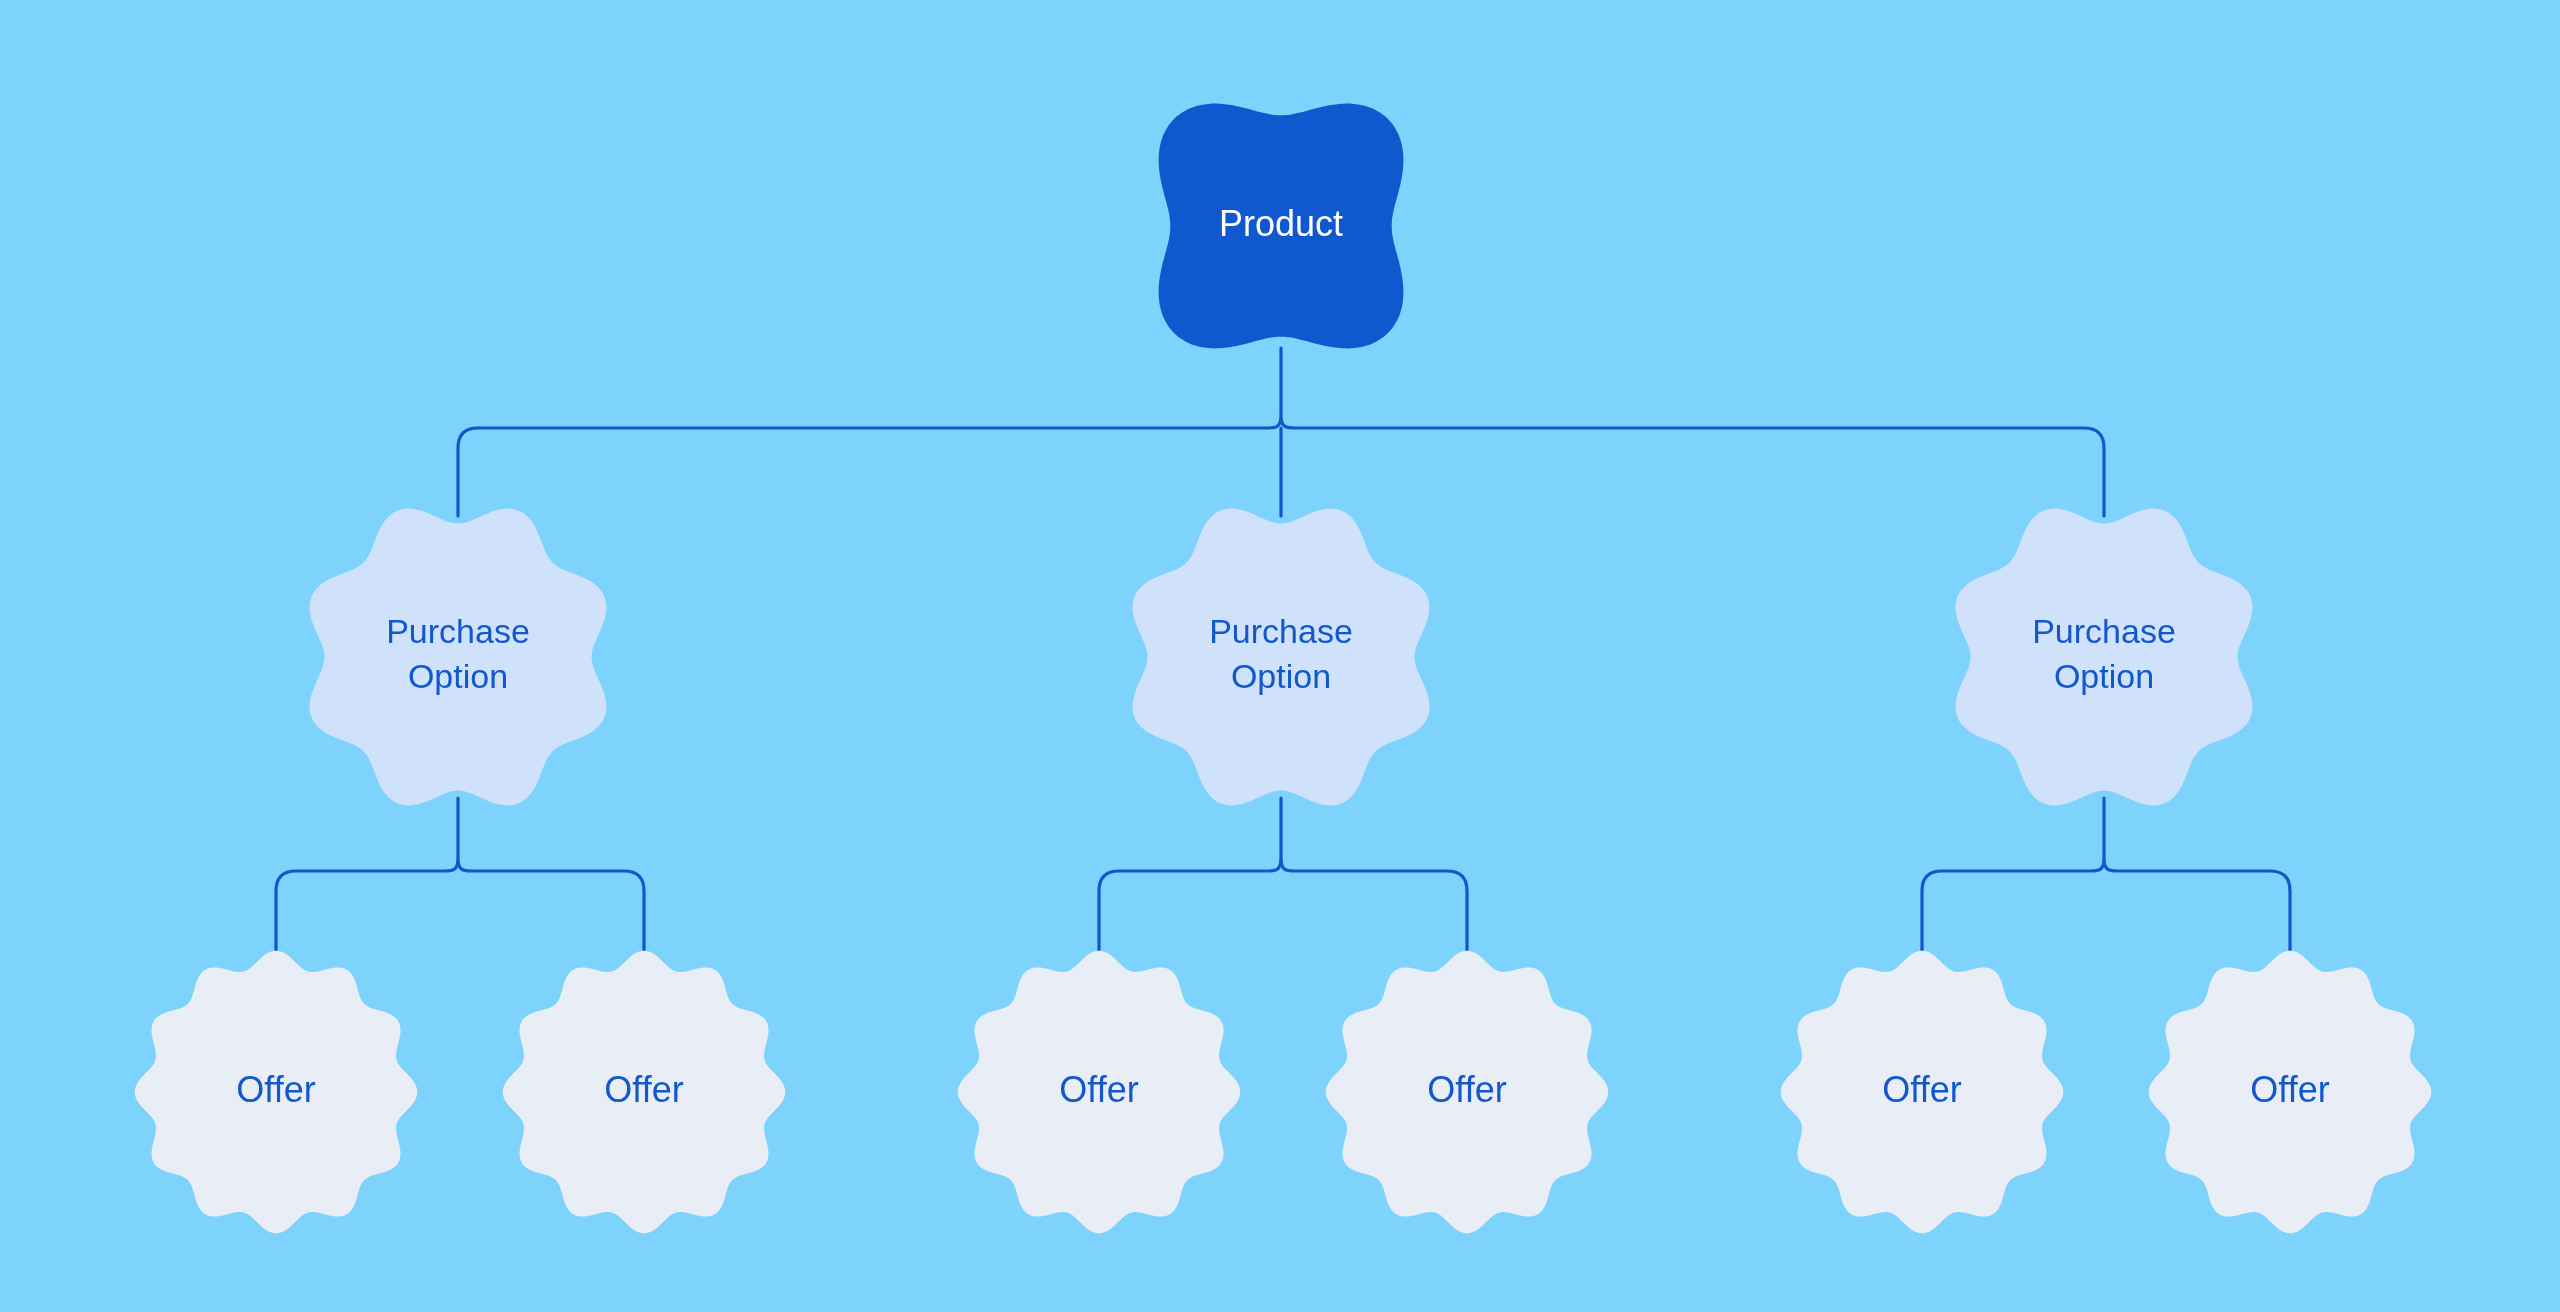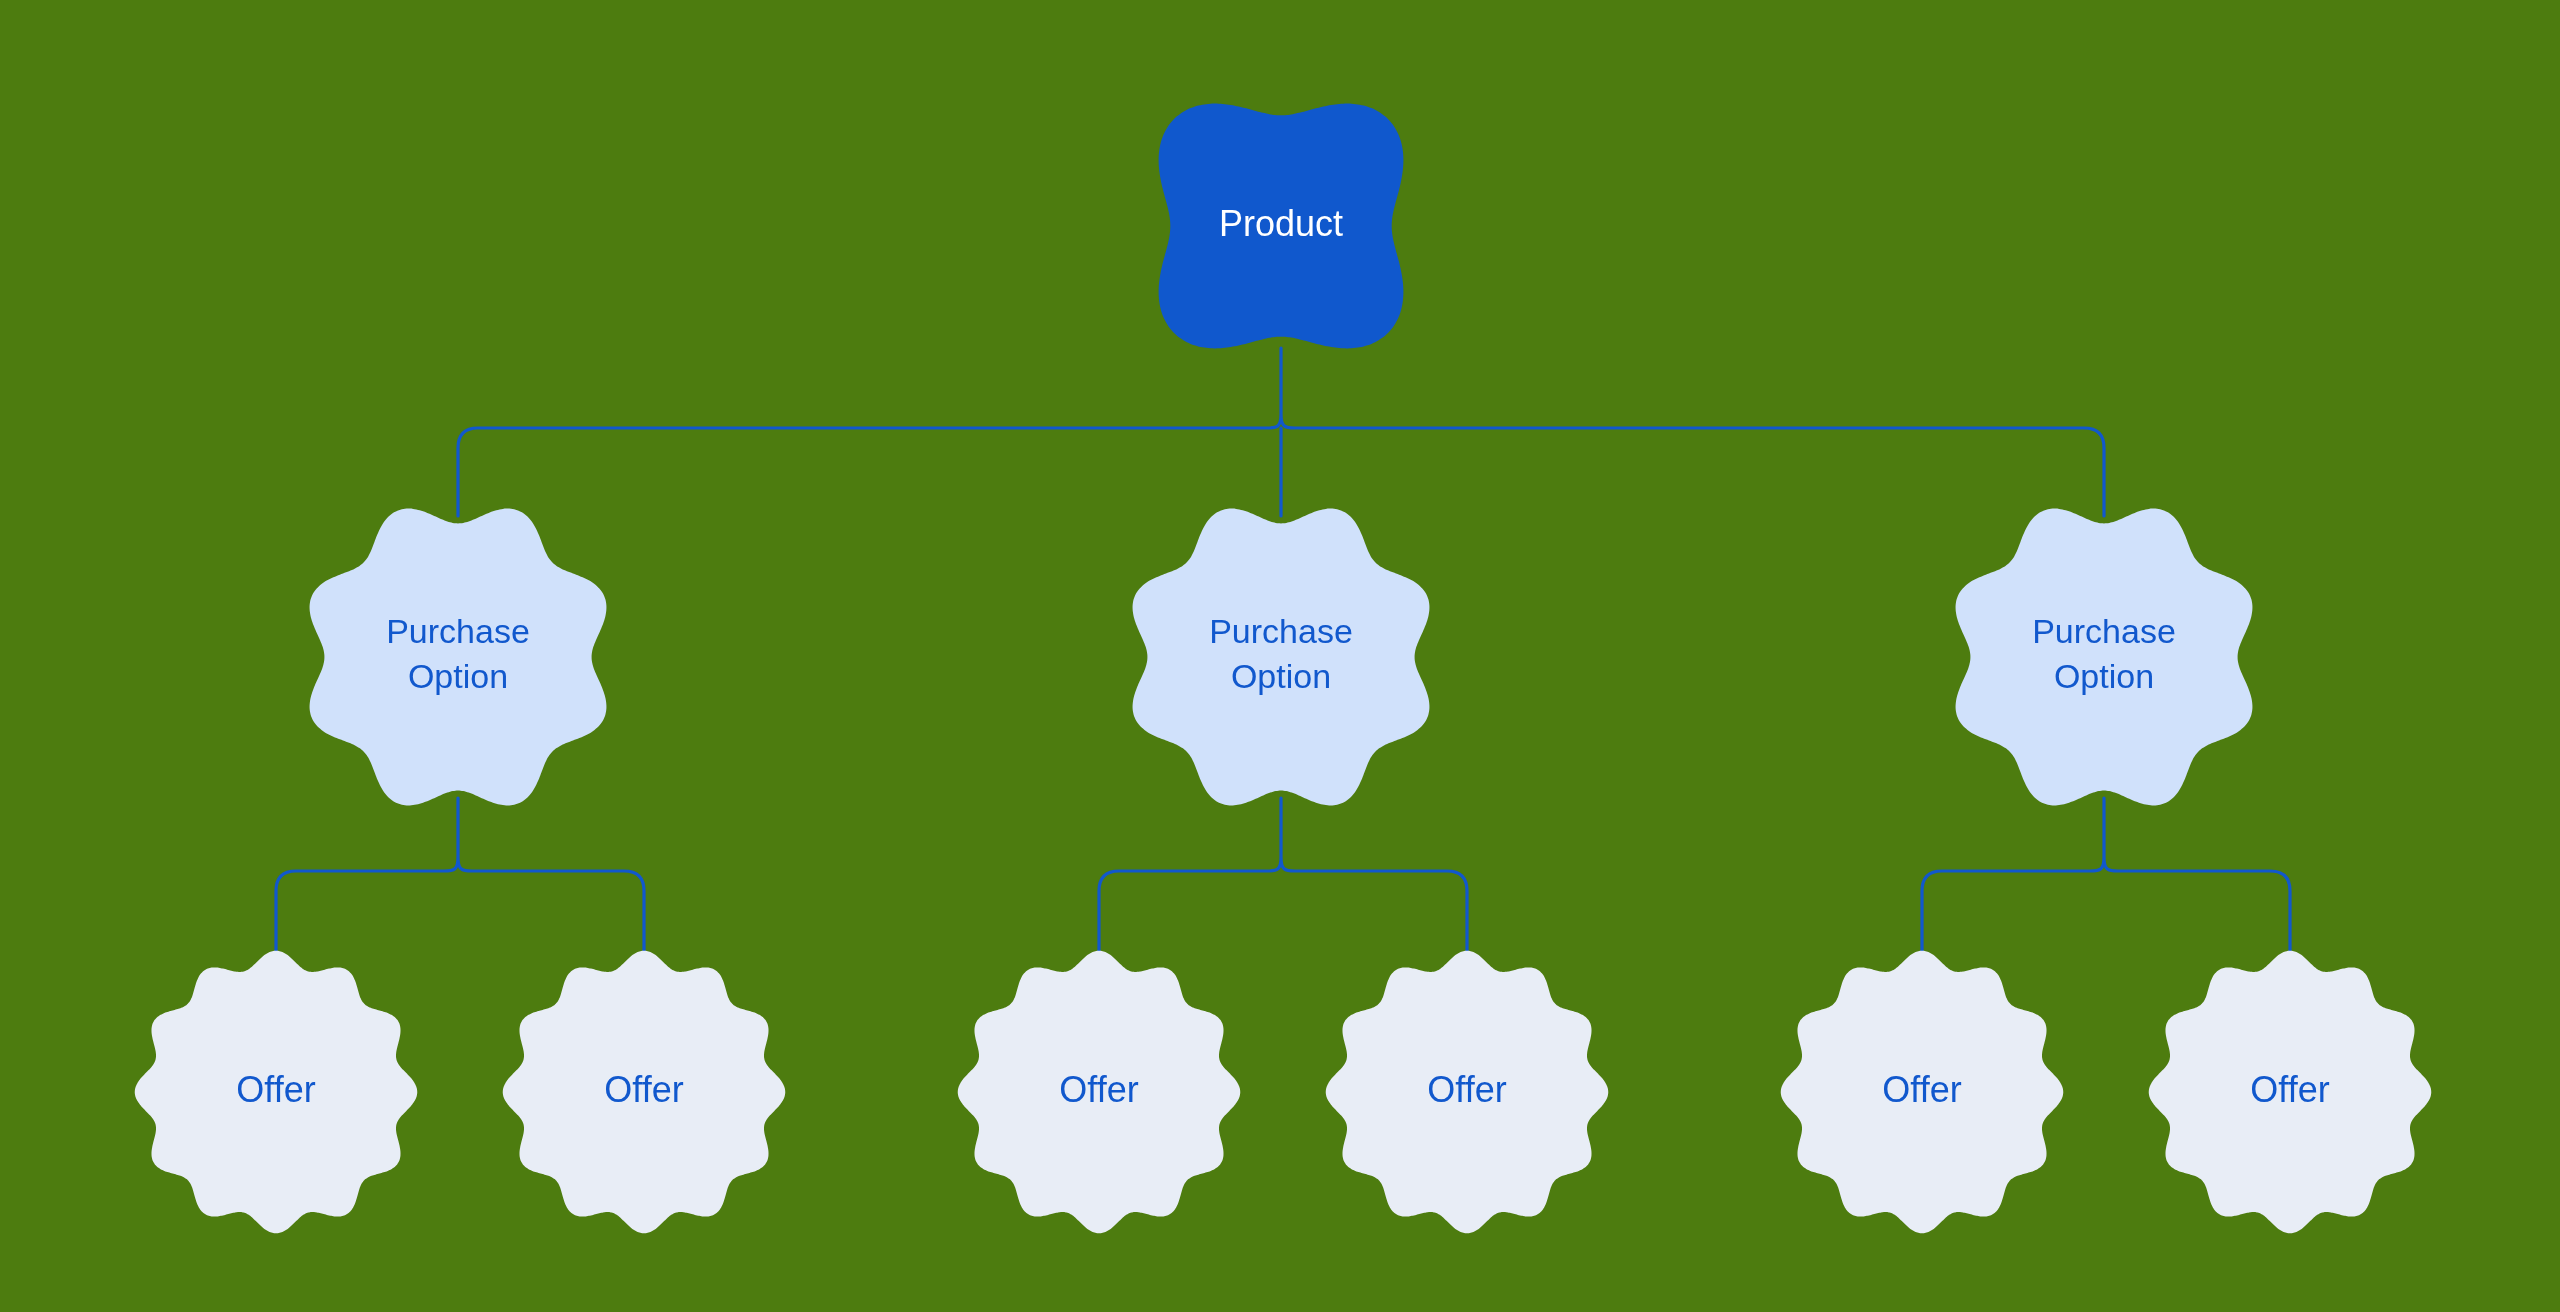--- a/index.html
+++ b/index.html
@@ -10,21 +10,21 @@
   body {
     width: 2560px;
     height: 1312px;
     overflow: hidden;
     font-family: "Liberation Sans", sans-serif;
   }
   #diagram-root {
     position: relative;
     width: 2560px;
     height: 1312px;
-    background: #4d7c0f;
+    background: #7dd3fc;
   }
   svg#diagram-canvas {
     position: absolute;
     inset: 0;
     width: 2560px;
     height: 1312px;
     display: block;
   }
   .node-label {
     font-family: "Liberation Sans", sans-serif;

